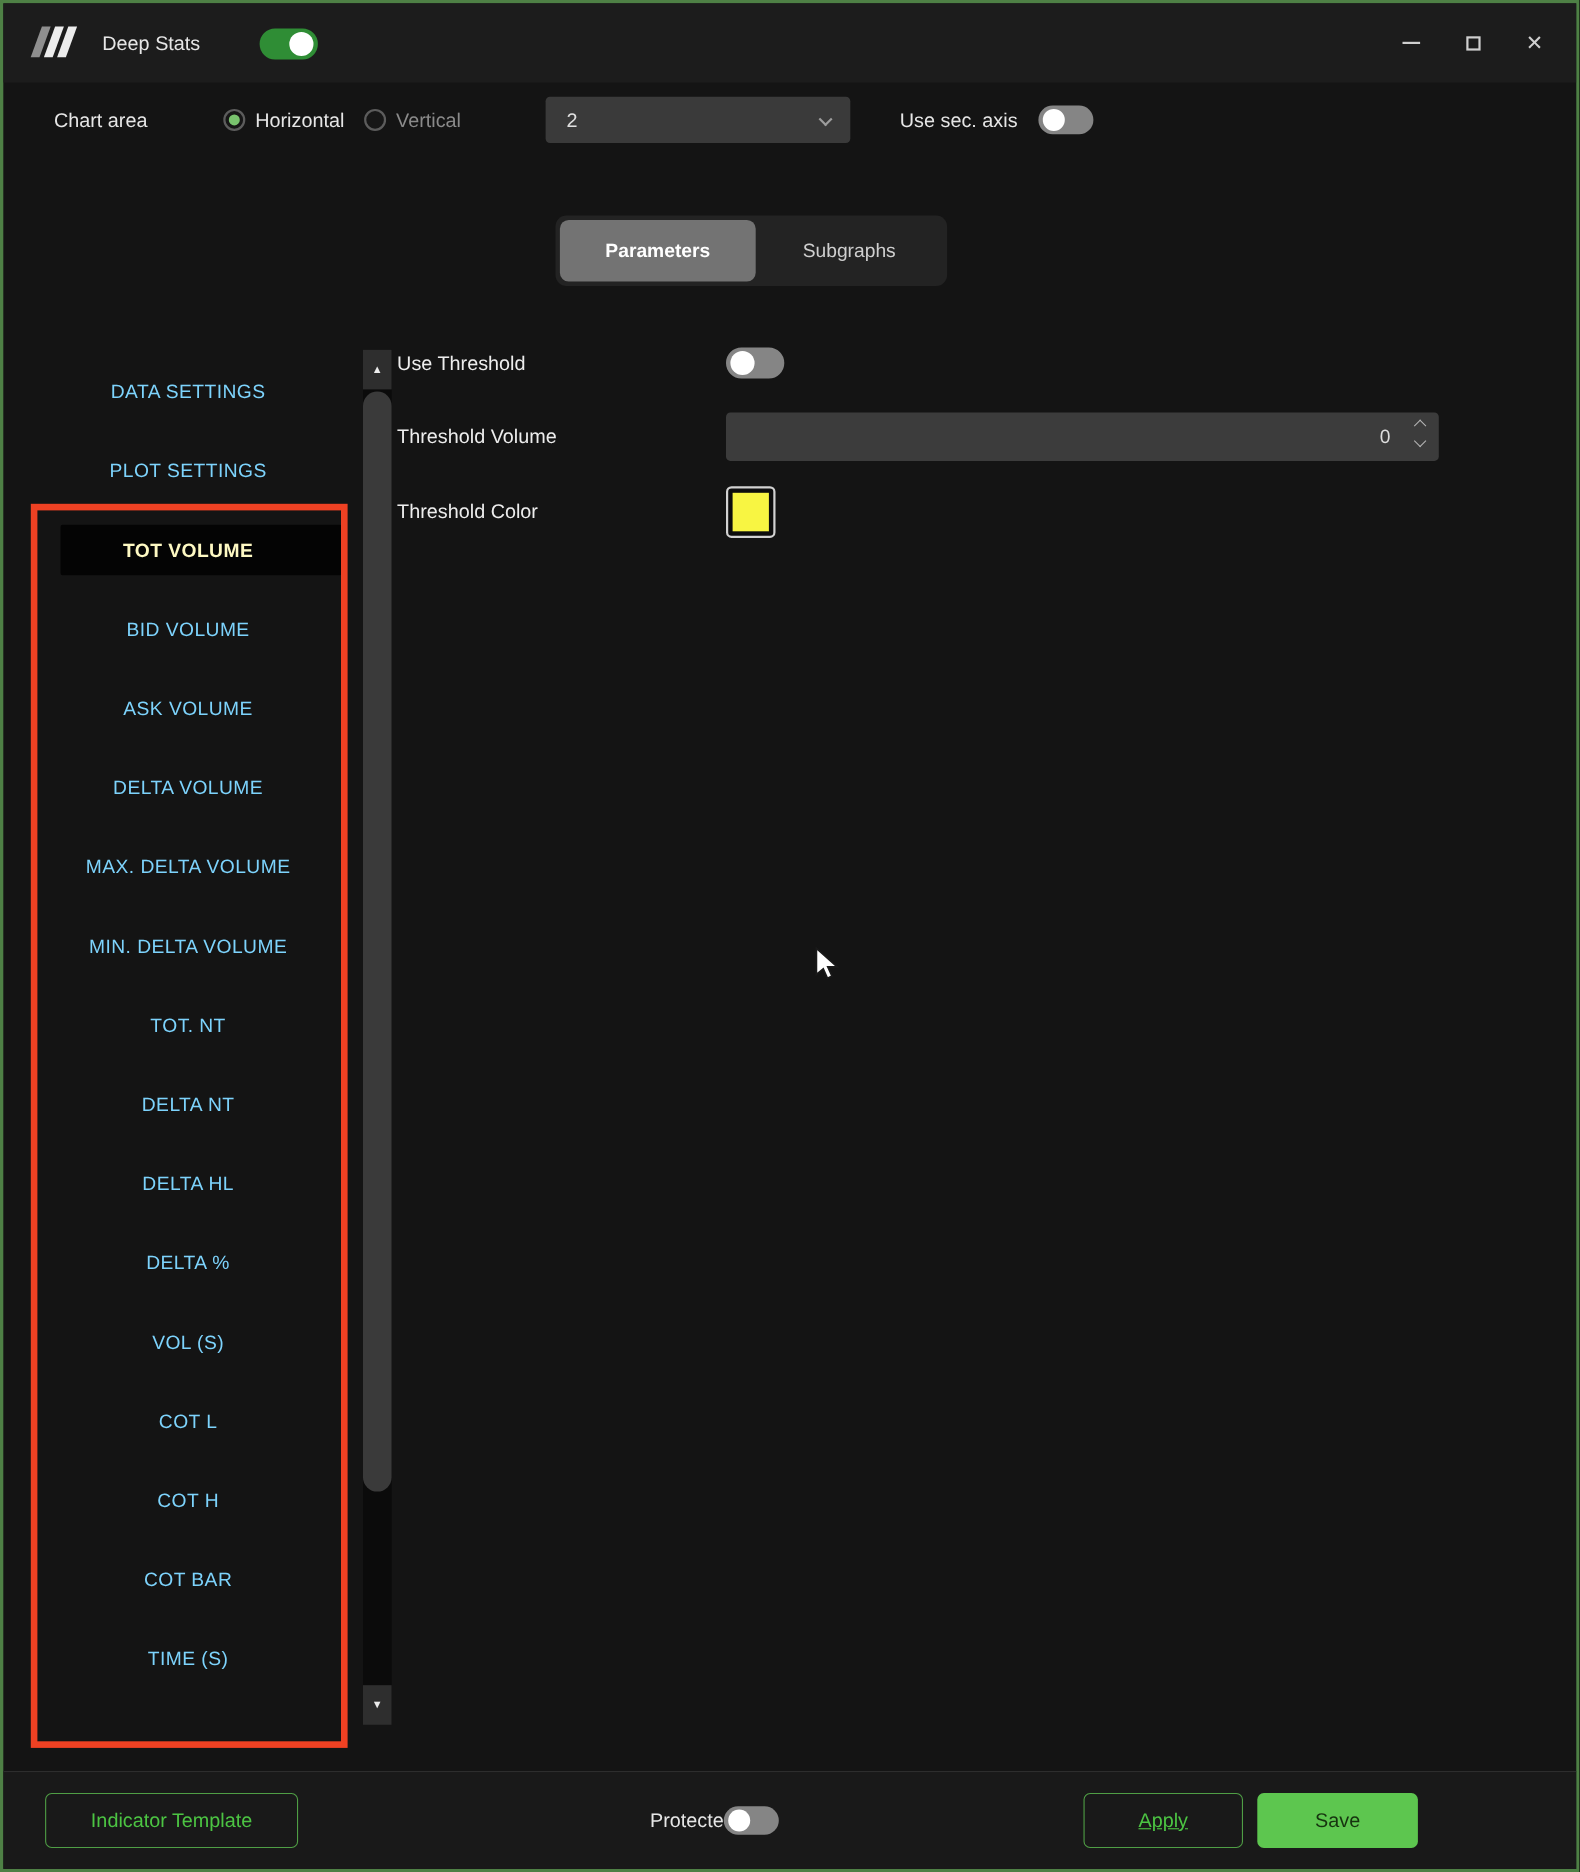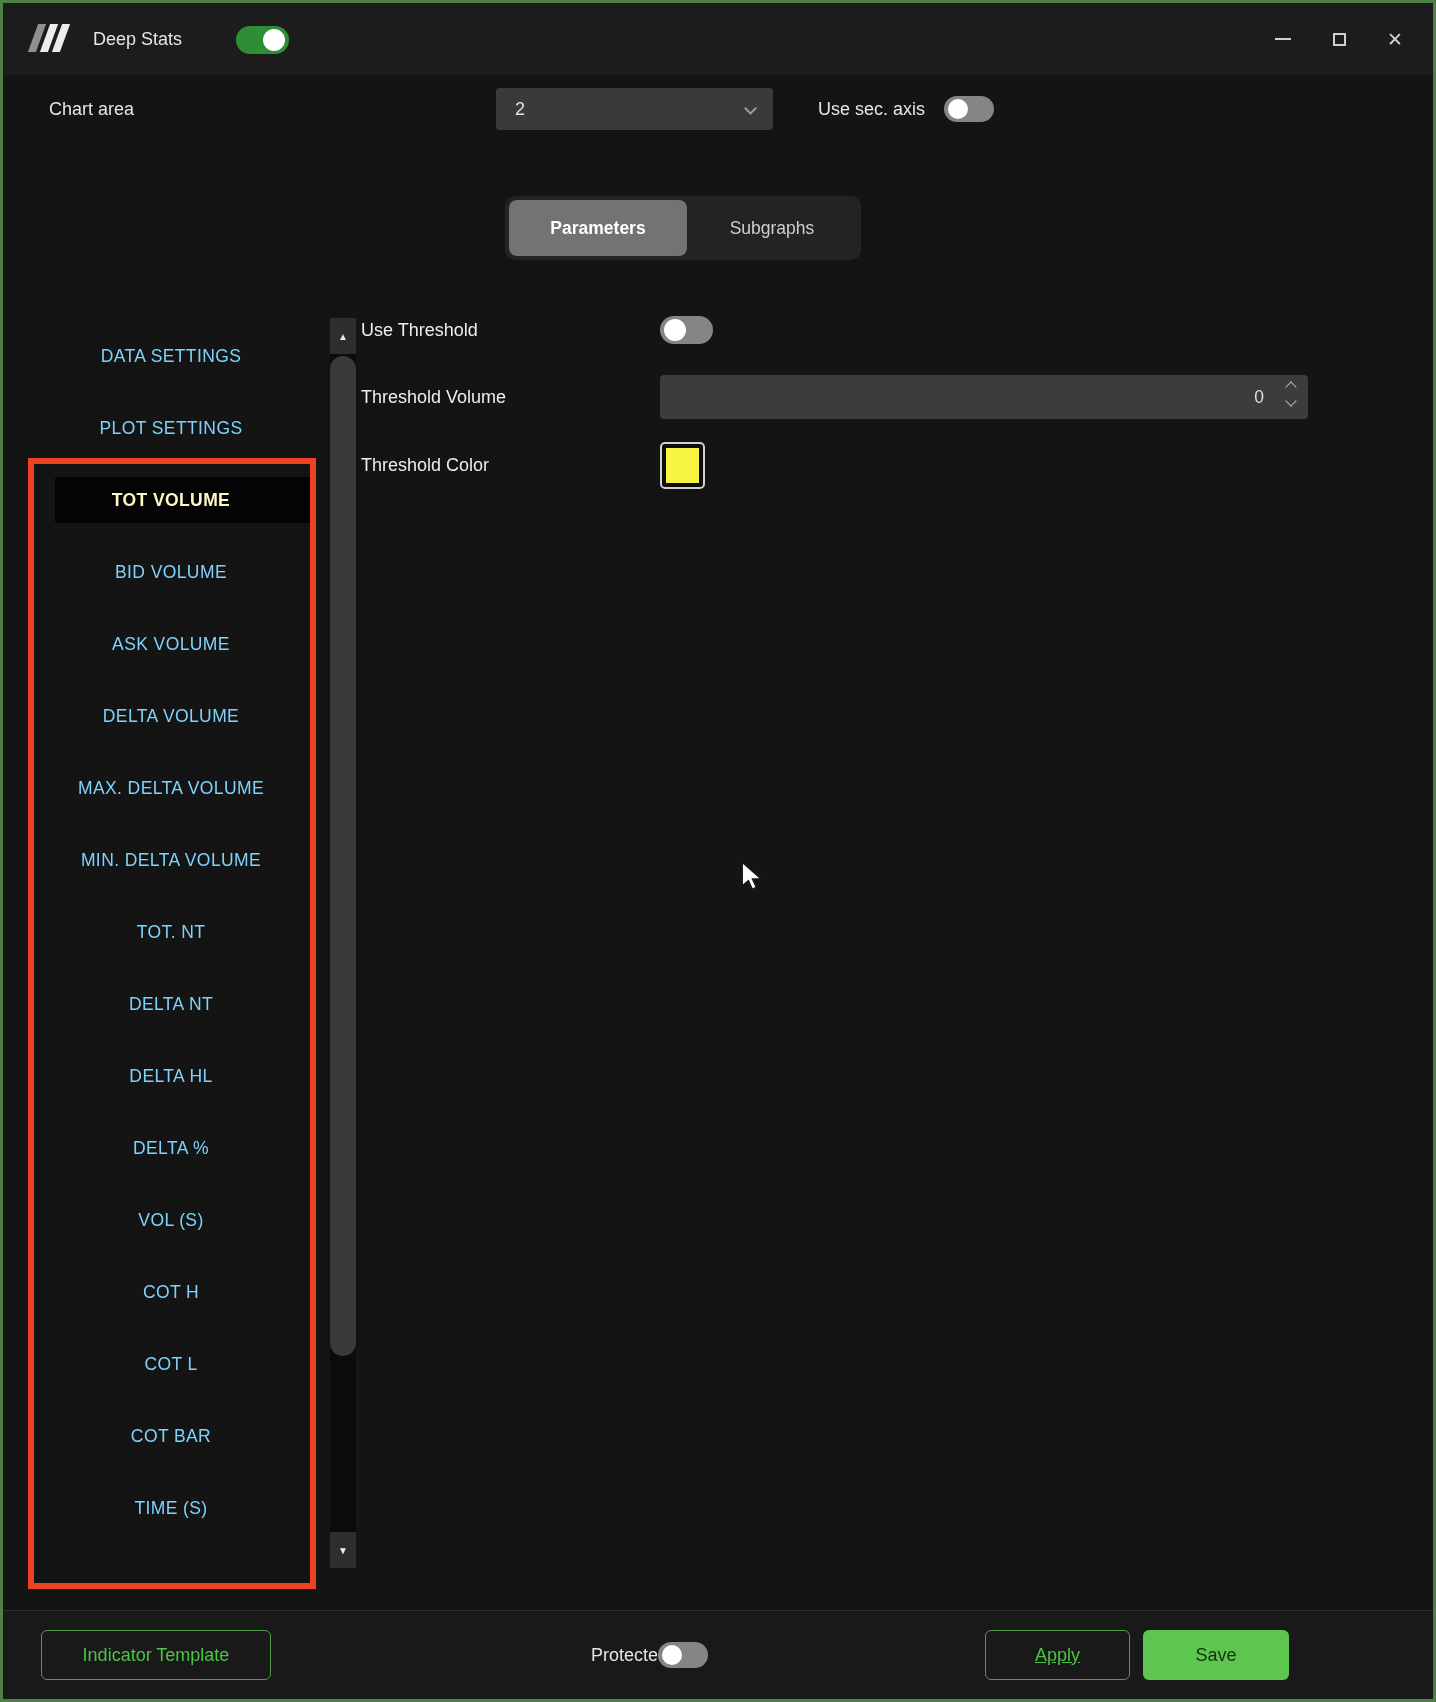--- a/index.html
+++ b/index.html
@@ -104,20 +104,30 @@
         </div>
       <div class="wb wb-max">
           <i></i>
         </div>
       <div class="wb wb-close">✕</div>
     </div>
   </div>
 
   <div class="toolbar">
     <div class="chart-area-label">Chart area</div>
+    <div class="radio-group">
+      <div class="radio-opt">
+        <span class="radio selected"></span>
+        <span class="radio-label">Horizontal</span>
+      </div>
+      <div class="radio-opt">
+        <span class="radio"></span>
+        <span class="radio-label dim">Vertical</span>
+      </div>
+    </div>
     <div class="dropdown">
       <span class="val">2</span>
       <span class="chev-down"></span>
     </div>
     <div class="secaxis-label">Use sec. axis</div>
     <div class="toggle off small secaxis-toggle">
         <span class="knob"></span>
       </div>
   </div>
 
@@ -160,24 +170,24 @@
       <div class="list-item">
         <span>DELTA HL</span>
       </div>
       <div class="list-item">
         <span>DELTA %</span>
       </div>
       <div class="list-item">
         <span>VOL (S)</span>
       </div>
       <div class="list-item">
+        <span>COT L</span>
+      </div>
+      <div class="list-item">
         <span>COT H</span>
-      </div>
-      <div class="list-item">
-        <span>COT L</span>
       </div>
       <div class="list-item">
         <span>COT BAR</span>
       </div>
       <div class="list-item">
         <span>TIME (S)</span>
       </div>
     </div>
 
   <div class="annotation-rect"></div>

